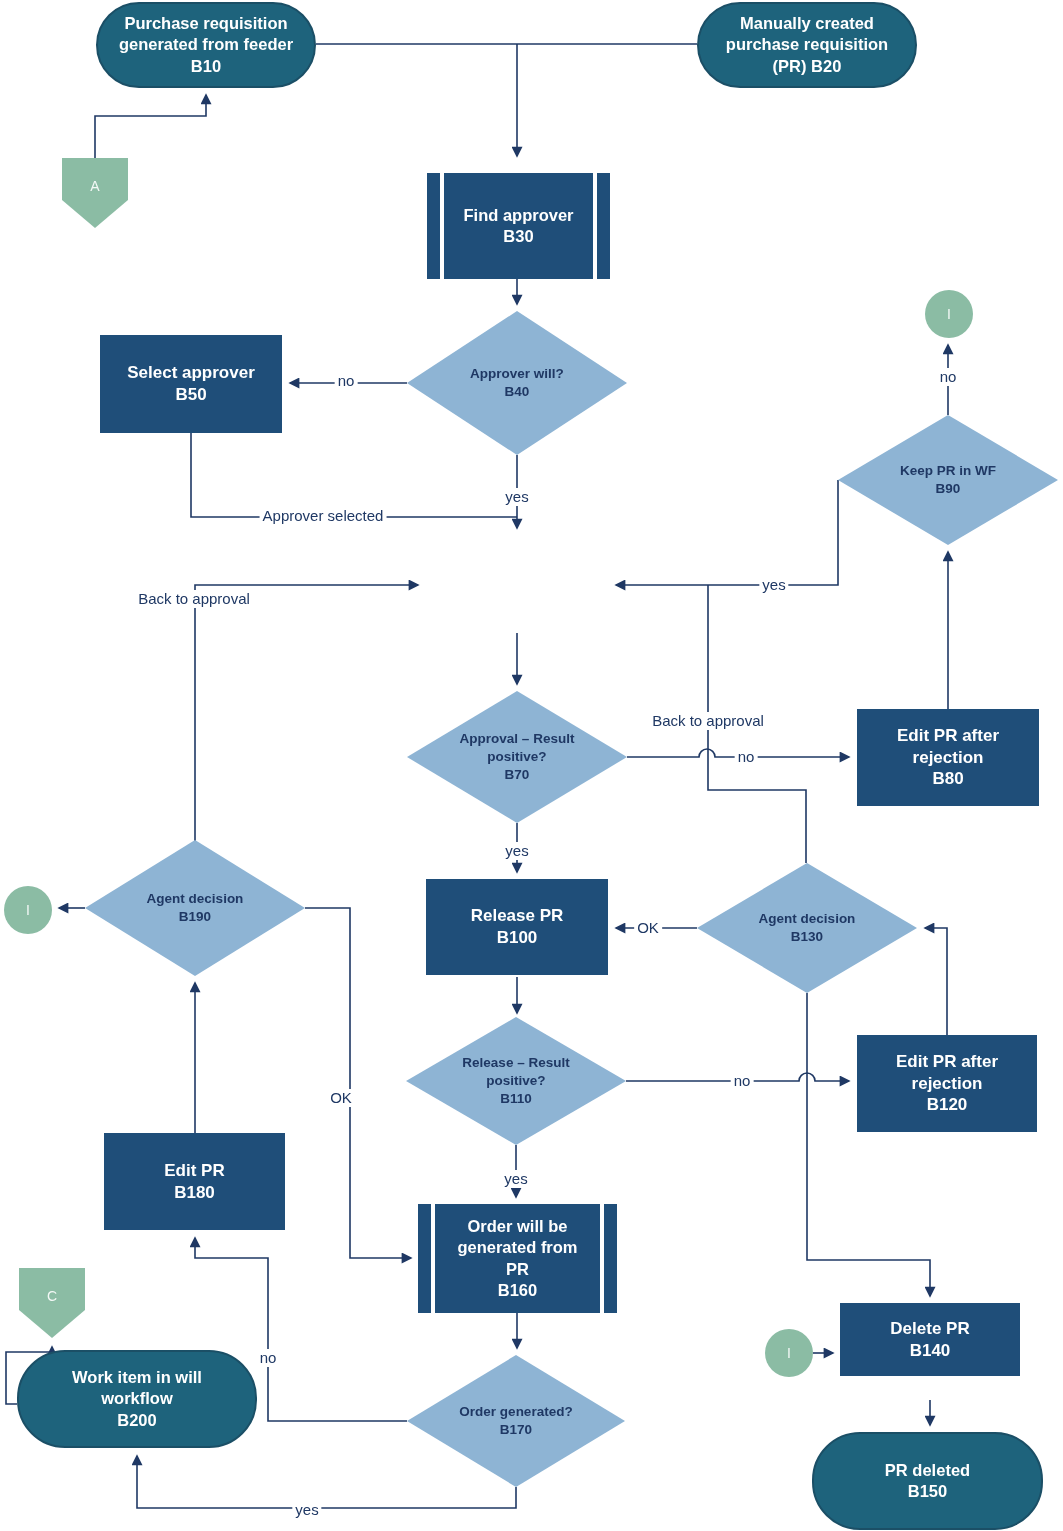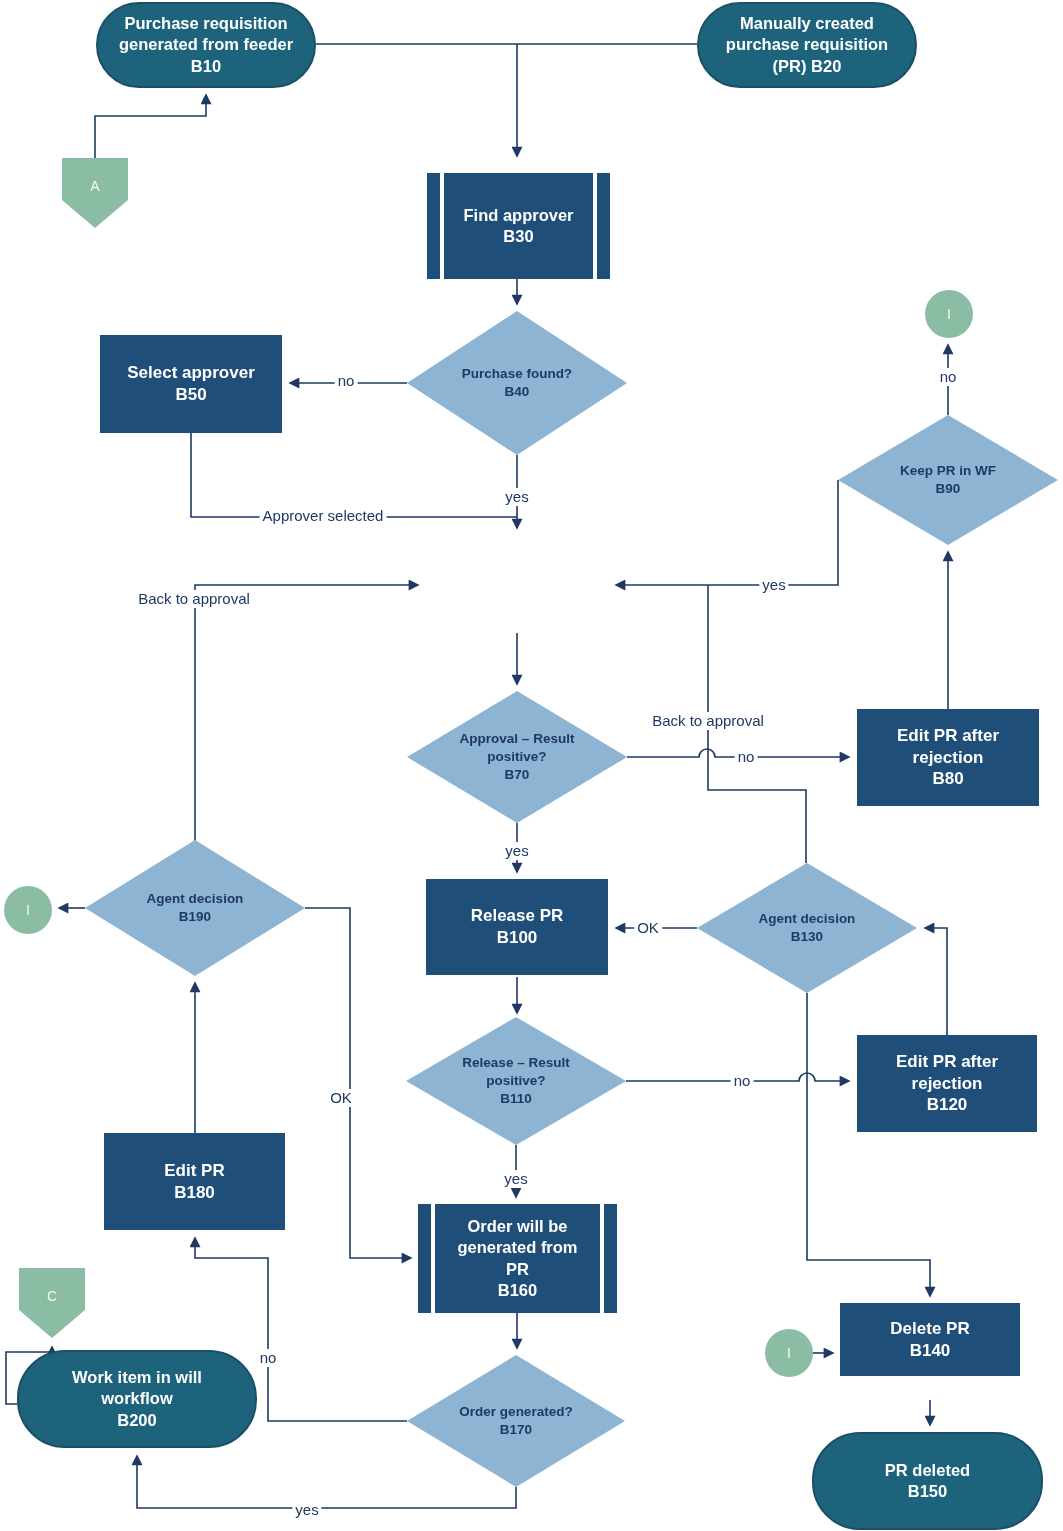--- a/index.html
+++ b/index.html
@@ -148,21 +148,21 @@
   <div class="node rect" style="left:104px;top:1133px;width:181px;height:97px">
     <span class="t">Edit PR
 B180</span>
   </div>
   <div class="node rect" style="left:840px;top:1303px;width:180px;height:73px">
     <span class="t">Delete PR
 B140</span>
   </div>
 
   <div class="node diamond" style="left:407px;top:311px;width:220px;height:144px">
-    <span class="t">Purchase found?
+    <span class="t">Approver will?
 B40</span>
   </div>
   <div class="node diamond" style="left:407px;top:691px;width:220px;height:132px">
     <span class="t">Approval – Result
 positive?
 B70</span>
   </div>
   <div class="node diamond" style="left:838px;top:415px;width:220px;height:130px">
     <span class="t">Keep PR in WF
 B90</span>

